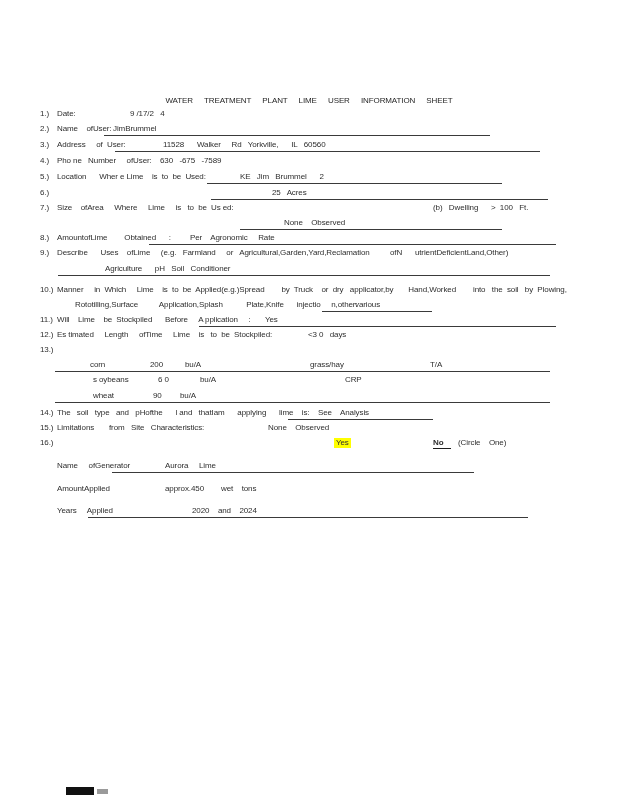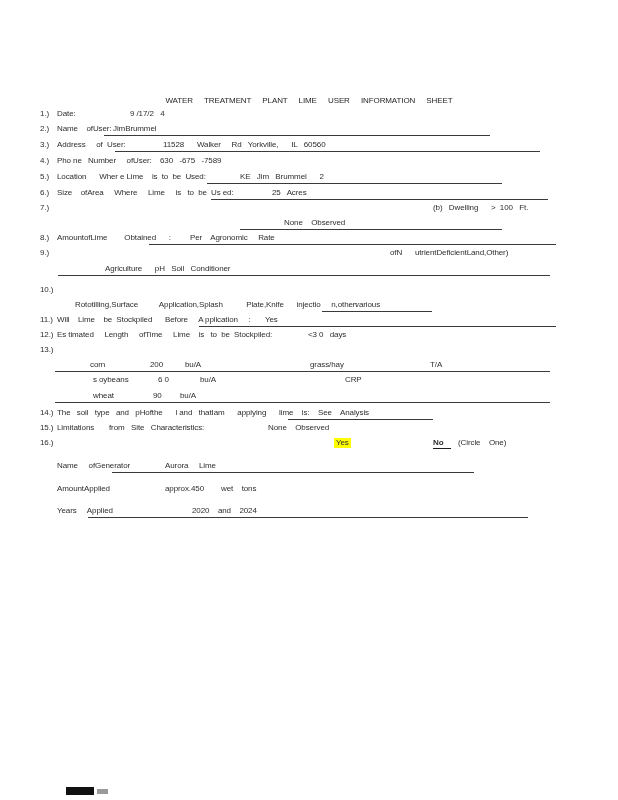--- a/index.html
+++ b/index.html
@@ -39,40 +39,42 @@
   <span class="seg" style="left:40px;top:156px">4.)</span>
   <span class="seg" style="left:57px;top:156px">Pho ne   Number     ofUser:</span>
   <span class="seg" style="left:160px;top:156px">630   -675   -7589</span>
 
   <span class="seg" style="left:40px;top:172px">5.)</span>
   <span class="seg" style="left:57px;top:172px">Location      Wher e Lime    is  to  be  Used:</span>
   <div class="ul" style="left:207px;top:173px;width:295px"></div>
   <span class="seg" style="left:240px;top:172px">KE   Jim   Brummel      2</span>
 
   <span class="seg" style="left:40px;top:188px">6.)</span>
-  <span class="seg" style="left:57px;top:188px">Size    ofArea     Where     Lime     is   to  be  Us ed:</span>
+  <span class="seg" style="left:57px;top:203px">Size    ofArea     Where     Lime     is   to  be  Us ed:</span>
   <div class="ul" style="left:211px;top:189px;width:337px"></div>
   <span class="seg" style="left:272px;top:188px">25   Acres</span>
 
   <span class="seg" style="left:40px;top:203px">7.)</span>
   <span class="seg" style="left:433px;top:203px">(b)   Dwelling      &gt;  100   Ft.</span>
   <div class="ul" style="left:240px;top:219px;width:262px"></div>
   <span class="seg" style="left:284px;top:218px">None    Observed</span>
 
   <span class="seg" style="left:40px;top:233px">8.)</span>
   <span class="seg" style="left:57px;top:233px">AmountofLime        Obtained      :</span>
   <div class="ul" style="left:149px;top:234px;width:407px"></div>
   <span class="seg" style="left:190px;top:233px">Per    Agronomic     Rate</span>
 
   <span class="seg" style="left:40px;top:248px">9.)</span>
+  <span class="seg" style="left:57px;top:248px">Describe      Uses    ofLime     (e.g.   Farmland     or   Agricultural,Garden,Yard,Reclamation</span>
   <span class="seg" style="left:390px;top:248px">ofN      utrientDeficientLand,Other)</span>
   <div class="ul" style="left:58px;top:265px;width:492px"></div>
   <span class="seg" style="left:105px;top:264px">Agriculture      pH   Soil   Conditioner</span>
 
   <span class="seg" style="left:40px;top:285px">10.)</span>
+  <span class="seg" style="left:57px;top:285px">Manner     in  Which     Lime    is  to  be  Applied(e.g.)Spread        by  Truck    or  dry   applicator,by       Hand,Worked        into   the  soil   by  Plowing,</span>
   <span class="seg" style="left:75px;top:300px">Rototilling,Surface          Application,Splash           Plate,Knife      injectio     n,other:</span>
   <div class="ul" style="left:322px;top:301px;width:110px"></div>
   <span class="seg" style="left:355px;top:300px">various</span>
 
   <span class="seg" style="left:40px;top:315px">11.)</span>
   <span class="seg" style="left:57px;top:315px">Will    Lime    be  Stockpiled      Before     A pplication     :</span>
   <div class="ul" style="left:199px;top:316px;width:357px"></div>
   <span class="seg" style="left:265px;top:315px">Yes</span>
 
   <span class="seg" style="left:40px;top:330px">12.)</span>

